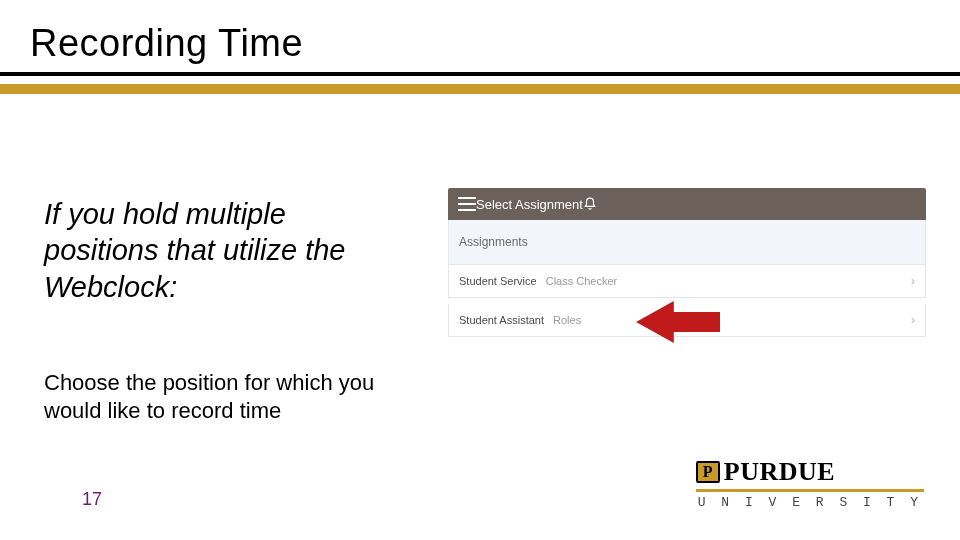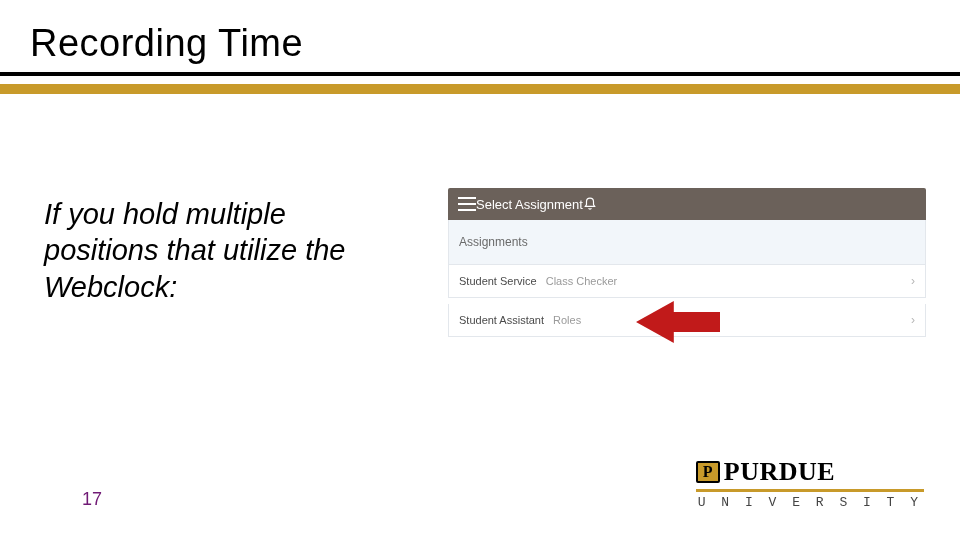--- a/index.html
+++ b/index.html
@@ -40,20 +40,21 @@
 <div class="slide">
 
   <div class="title-bar">
     <div class="title-text">Recording Time</div>
   </div>
   <div class="title-rule-black"></div>
   <div class="title-rule-gold"></div>
 
   <div class="body-left">
     <p class="para1">If you hold multiple positions that utilize the Webclock:</p>
+    <p class="para2">Choose the position for which you would like to record time</p>
   </div>
 
   <div class="mock">
     <div class="mock-header">
       <span class="hamburger">
           <span></span>
           <span></span>
           <span></span>
         </span>
       <span>Select Assignment</span>

